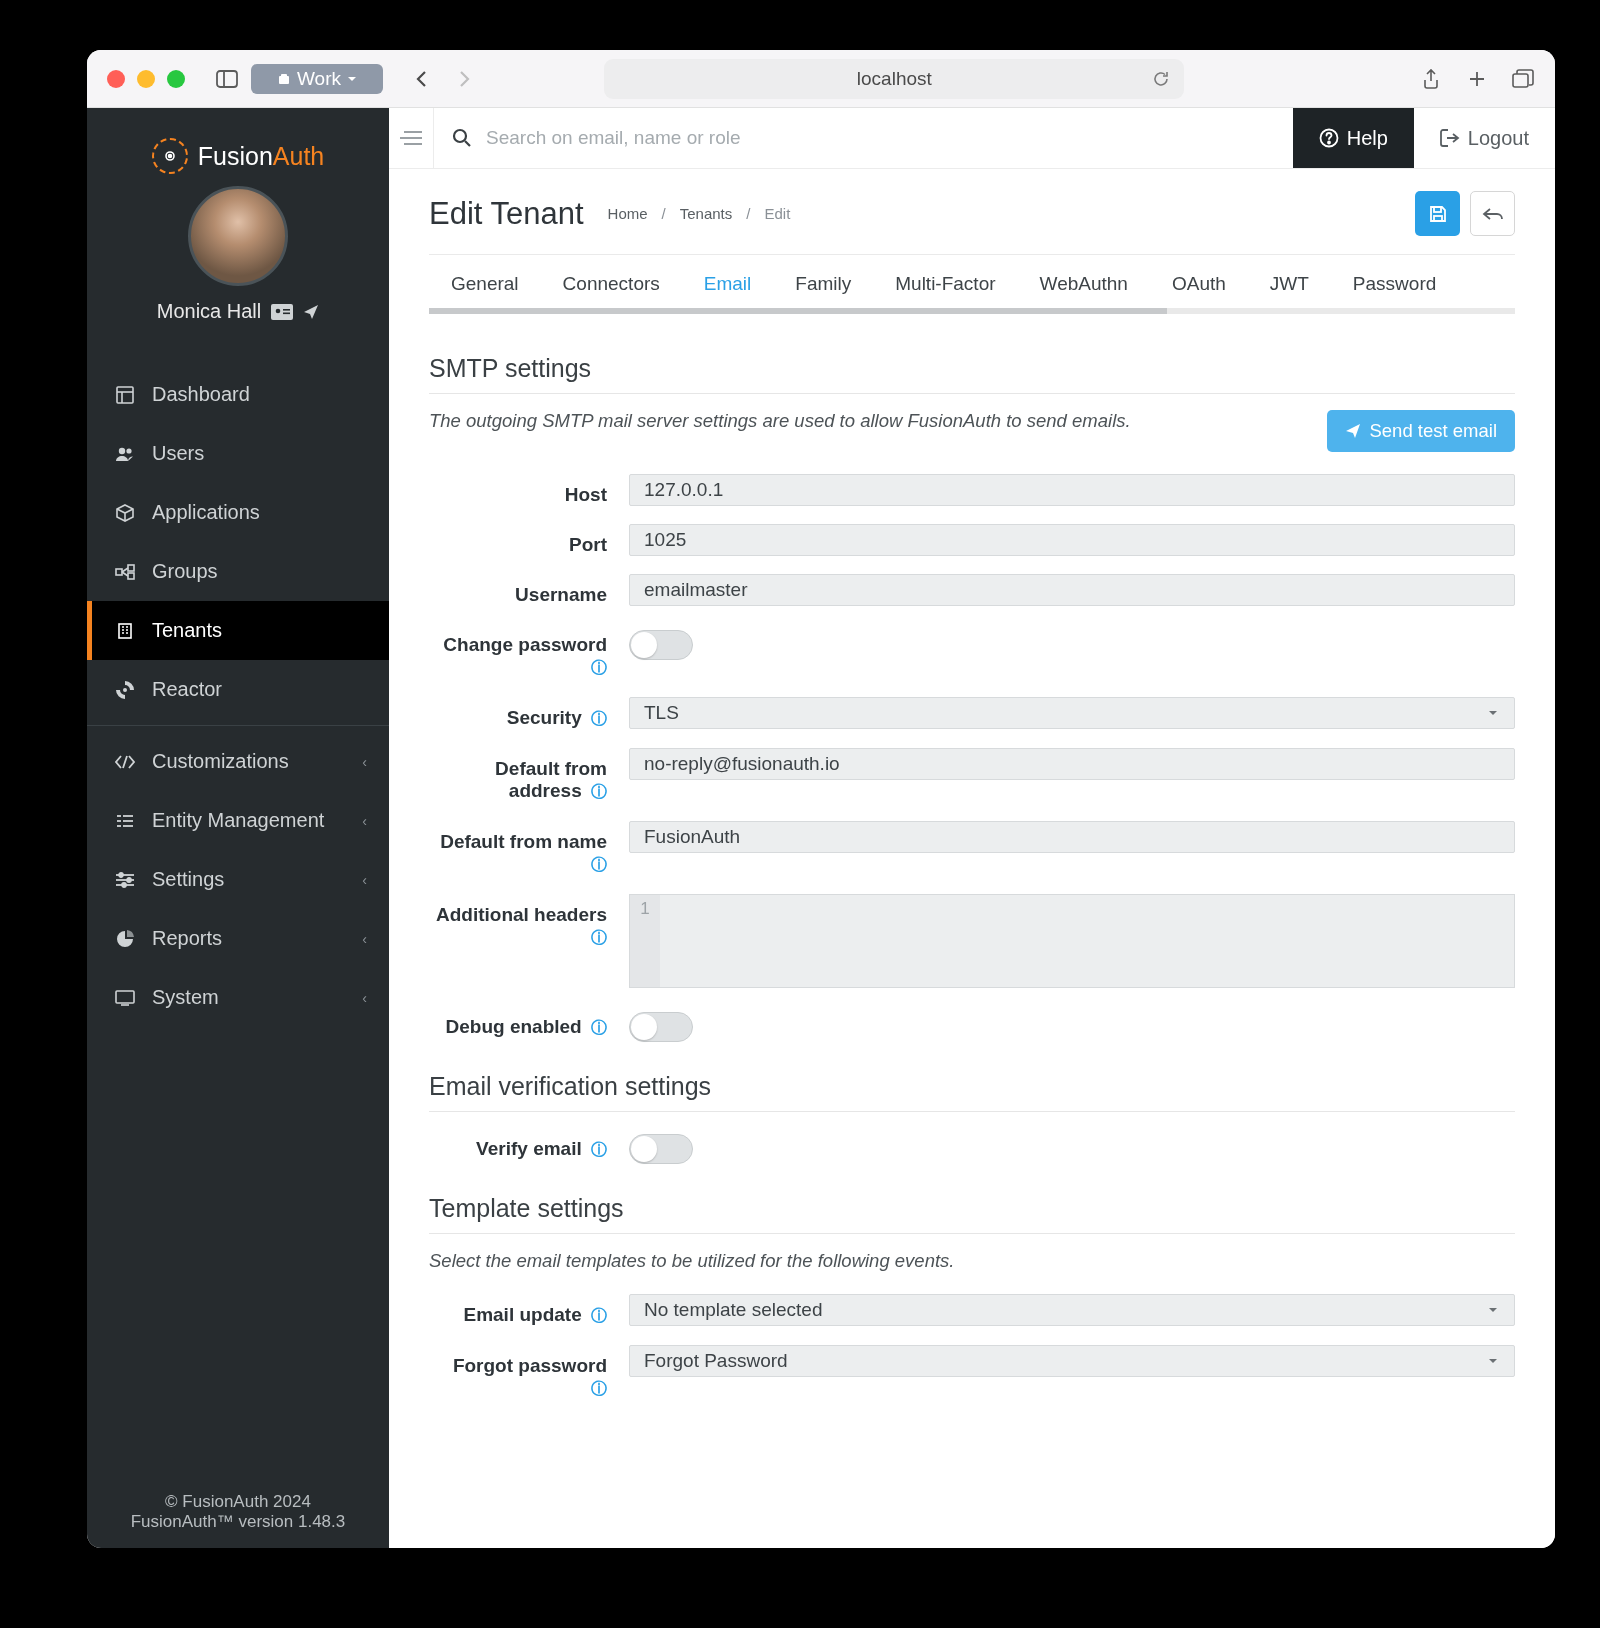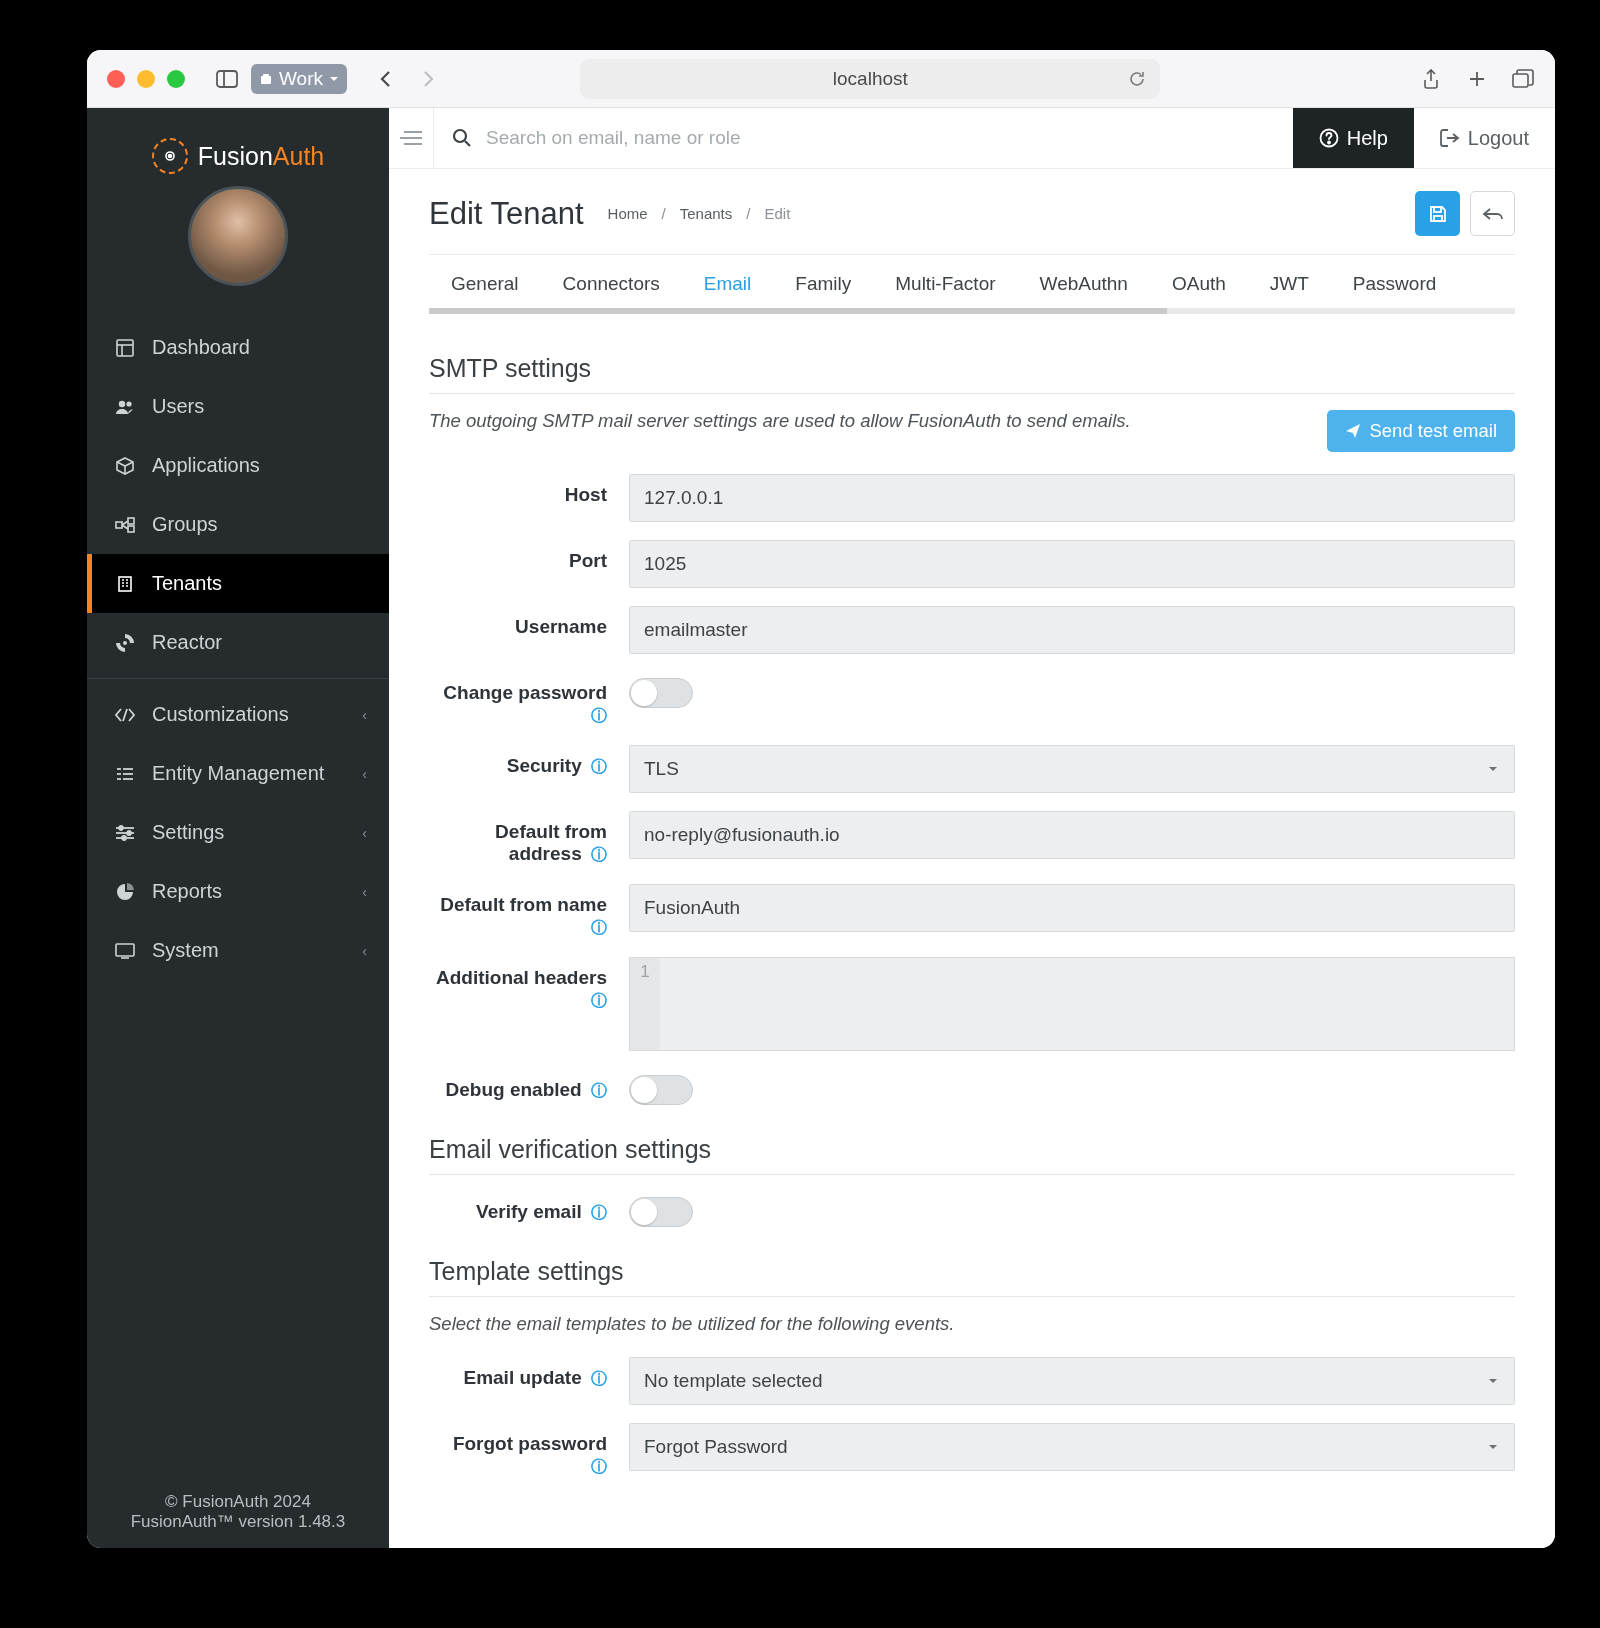--- a/index.html
+++ b/index.html
@@ -3,21 +3,21 @@
 <meta charset="utf-8">
 <style>
 * { box-sizing: border-box; margin: 0; padding: 0; }
 body { font-family: -apple-system, BlinkMacSystemFont, "Segoe UI", Helvetica, Arial, sans-serif; background: #000; width: 1600px; height: 1628px; overflow: hidden; }
 .browser-window { position: absolute; top: 50px; left: 87px; width: 1468px; height: 1498px; background: #fff; border-radius: 14px; overflow: hidden; box-shadow: 0 30px 80px rgba(0,0,0,0.5); }
 .titlebar { height: 58px; background: #f6f5f7; border-bottom: 1px solid #e1e1e1; display: flex; align-items: center; padding: 0 20px; gap: 12px; }
 .traffic { display: flex; gap: 12px; }
 .dot { width: 18px; height: 18px; border-radius: 50%; }
 .dot.red { background: #ff5f57; } .dot.yellow { background: #febc2e; } .dot.green { background: #28c840; }
 .tb-icon { width: 24px; height: 24px; color: #5b5b5b; display: flex; align-items: center; justify-content: center; }
-.work-badge { background: #8f99a8; color: #fff; padding: 4px 8px; border-radius: 6px; font-size: 19px; display: flex; align-items: center; gap: 6px; }
+.work-badge { background: #8f99a8; color: #fff; padding: 4px 26px; border-radius: 6px; font-size: 19px; display: flex; align-items: center; gap: 6px; }
 .nav-arrows { display: flex; gap: 8px; margin-left: 10px; }
 .nav-arrow { width: 34px; height: 30px; display: flex; align-items: center; justify-content: center; color: #9e9e9e; }
 .url-bar { flex: 1; max-width: 580px; margin: 0 auto; background: #ededee; border-radius: 9px; height: 40px; display: flex; align-items: center; justify-content: center; color: #4a4a4a; font-size: 19px; position: relative; }
 .url-refresh { position: absolute; right: 14px; color: #7a7a7a; }
 .tb-right { display: flex; gap: 22px; margin-left: auto; }
 
 .app { display: flex; height: calc(100% - 58px); }
 .sidebar { width: 302px; background: #262b2e; color: #fff; display: flex; flex-direction: column; }
 .logo-area { padding: 30px 0 18px; text-align: center; }
 .logo { display: inline-flex; align-items: center; gap: 10px; font-size: 25px; font-weight: 500; }
@@ -61,21 +61,21 @@
 .form-area { padding: 30px 40px 40px; overflow-y: auto; }
 .section-title { font-size: 25px; font-weight: 400; color: #3a4044; padding-bottom: 10px; border-bottom: 1px solid #e6e6e6; margin-bottom: 16px; margin-top: 30px; }
 .section-title:first-child { margin-top: 10px; }
 .section-desc { font-style: italic; color: #4d5357; font-size: 18.5px; display: flex; justify-content: space-between; margin-bottom: 22px; }
 .send-test { background: #4eb3ed; color: #fff; border: none; border-radius: 5px; padding: 10px 18px; font-size: 18.5px; font-style: normal; display: flex; align-items: center; gap: 8px; cursor: pointer; }
 
 .form-row { display: flex; align-items: flex-start; margin-bottom: 18px; }
 .form-label { width: 200px; text-align: right; padding-right: 22px; padding-top: 10px; font-size: 19px; font-weight: 600; color: #2e3439; }
 .form-label .info { color: #2aa0e6; margin-left: 4px; font-size: 16px; }
 .form-control { flex: 1; }
-.form-control input[type=text], .form-control select, .sel { width: 100%; height: 48px; padding: 0 14px; border: 1px solid #d7dadc; background: #eceeef; font-size: 19px; color: #3d4347; border-radius: 2px; appearance: none; }
+.form-control input[type=text], .form-control select, .sel { width: 100%; height: 32px; padding: 0 14px; border: 1px solid #d7dadc; background: #eceeef; font-size: 19px; color: #3d4347; border-radius: 2px; appearance: none; }
 .sel { display: flex; align-items: center; justify-content: space-between; cursor: pointer; }
 .textarea-wrap { display: flex; border: 1px solid #d7dadc; background: #eceeef; height: 94px; }
 .textarea-wrap .gutter { width: 30px; background: #e4e6e8; color: #9da3a7; text-align: center; padding-top: 4px; font-size: 17px; }
 .textarea-wrap textarea { flex: 1; border: none; background: transparent; padding: 6px 12px; font-size: 18px; resize: none; outline: none; }
 .toggle { width: 64px; height: 30px; border-radius: 15px; background: #dfe2e4; border: 1px solid #c9cdcf; position: relative; cursor: pointer; margin-top: 6px; }
 .toggle::after { content: ""; position: absolute; width: 26px; height: 26px; border-radius: 50%; background: #fff; top: 1px; left: 1px; box-shadow: 0 1px 2px rgba(0,0,0,0.2); }
 
 svg { display: block; }
 </style>
 </head>
@@ -150,20 +150,36 @@
         <div class="logo">
           <div class="logo-mark">
             <svg width="16" height="16" viewBox="0 0 16 16" fill="none" stroke="#fff" stroke-width="1.6">
                 <circle cx="8" cy="8" r="4"></circle>
                 <circle cx="8" cy="8" r="1.5" fill="#fff"></circle>
               </svg>
           </div>
           <span class="logo-text"><span>Fusion</span><span class="orange">Auth</span></span>
         </div>
         <div class="avatar"></div>
+        <div class="user-name-row">
+          <span>Monica Hall</span>
+          <span>
+              <svg width="22" height="16" viewBox="0 0 22 16" fill="#cfd3d5">
+                <rect width="22" height="16" rx="2"></rect>
+                <circle cx="7" cy="7" r="2.3" fill="#262b2e"></circle>
+                <rect x="12" y="5" width="7" height="1.6" fill="#262b2e"></rect>
+                <rect x="12" y="8.5" width="7" height="1.6" fill="#262b2e"></rect>
+              </svg>
+            </span>
+          <span>
+              <svg width="16" height="16" viewBox="0 0 16 16" fill="#cfd3d5">
+                <path d="M1 8l14-7-6 14-2-5z"></path>
+              </svg>
+            </span>
+        </div>
       </div>
       <ul class="nav">
         <li>
             <span class="icon">
               <svg width="18" height="18" viewBox="0 0 18 18" fill="none" stroke="currentColor" stroke-width="1.6">
                 <rect x="1" y="1" width="16" height="16" rx="1"></rect>
                 <line x1="1" y1="6" x2="17" y2="6"></line>
                 <line x1="6" y1="6" x2="6" y2="17"></line>
               </svg>
             </span>

